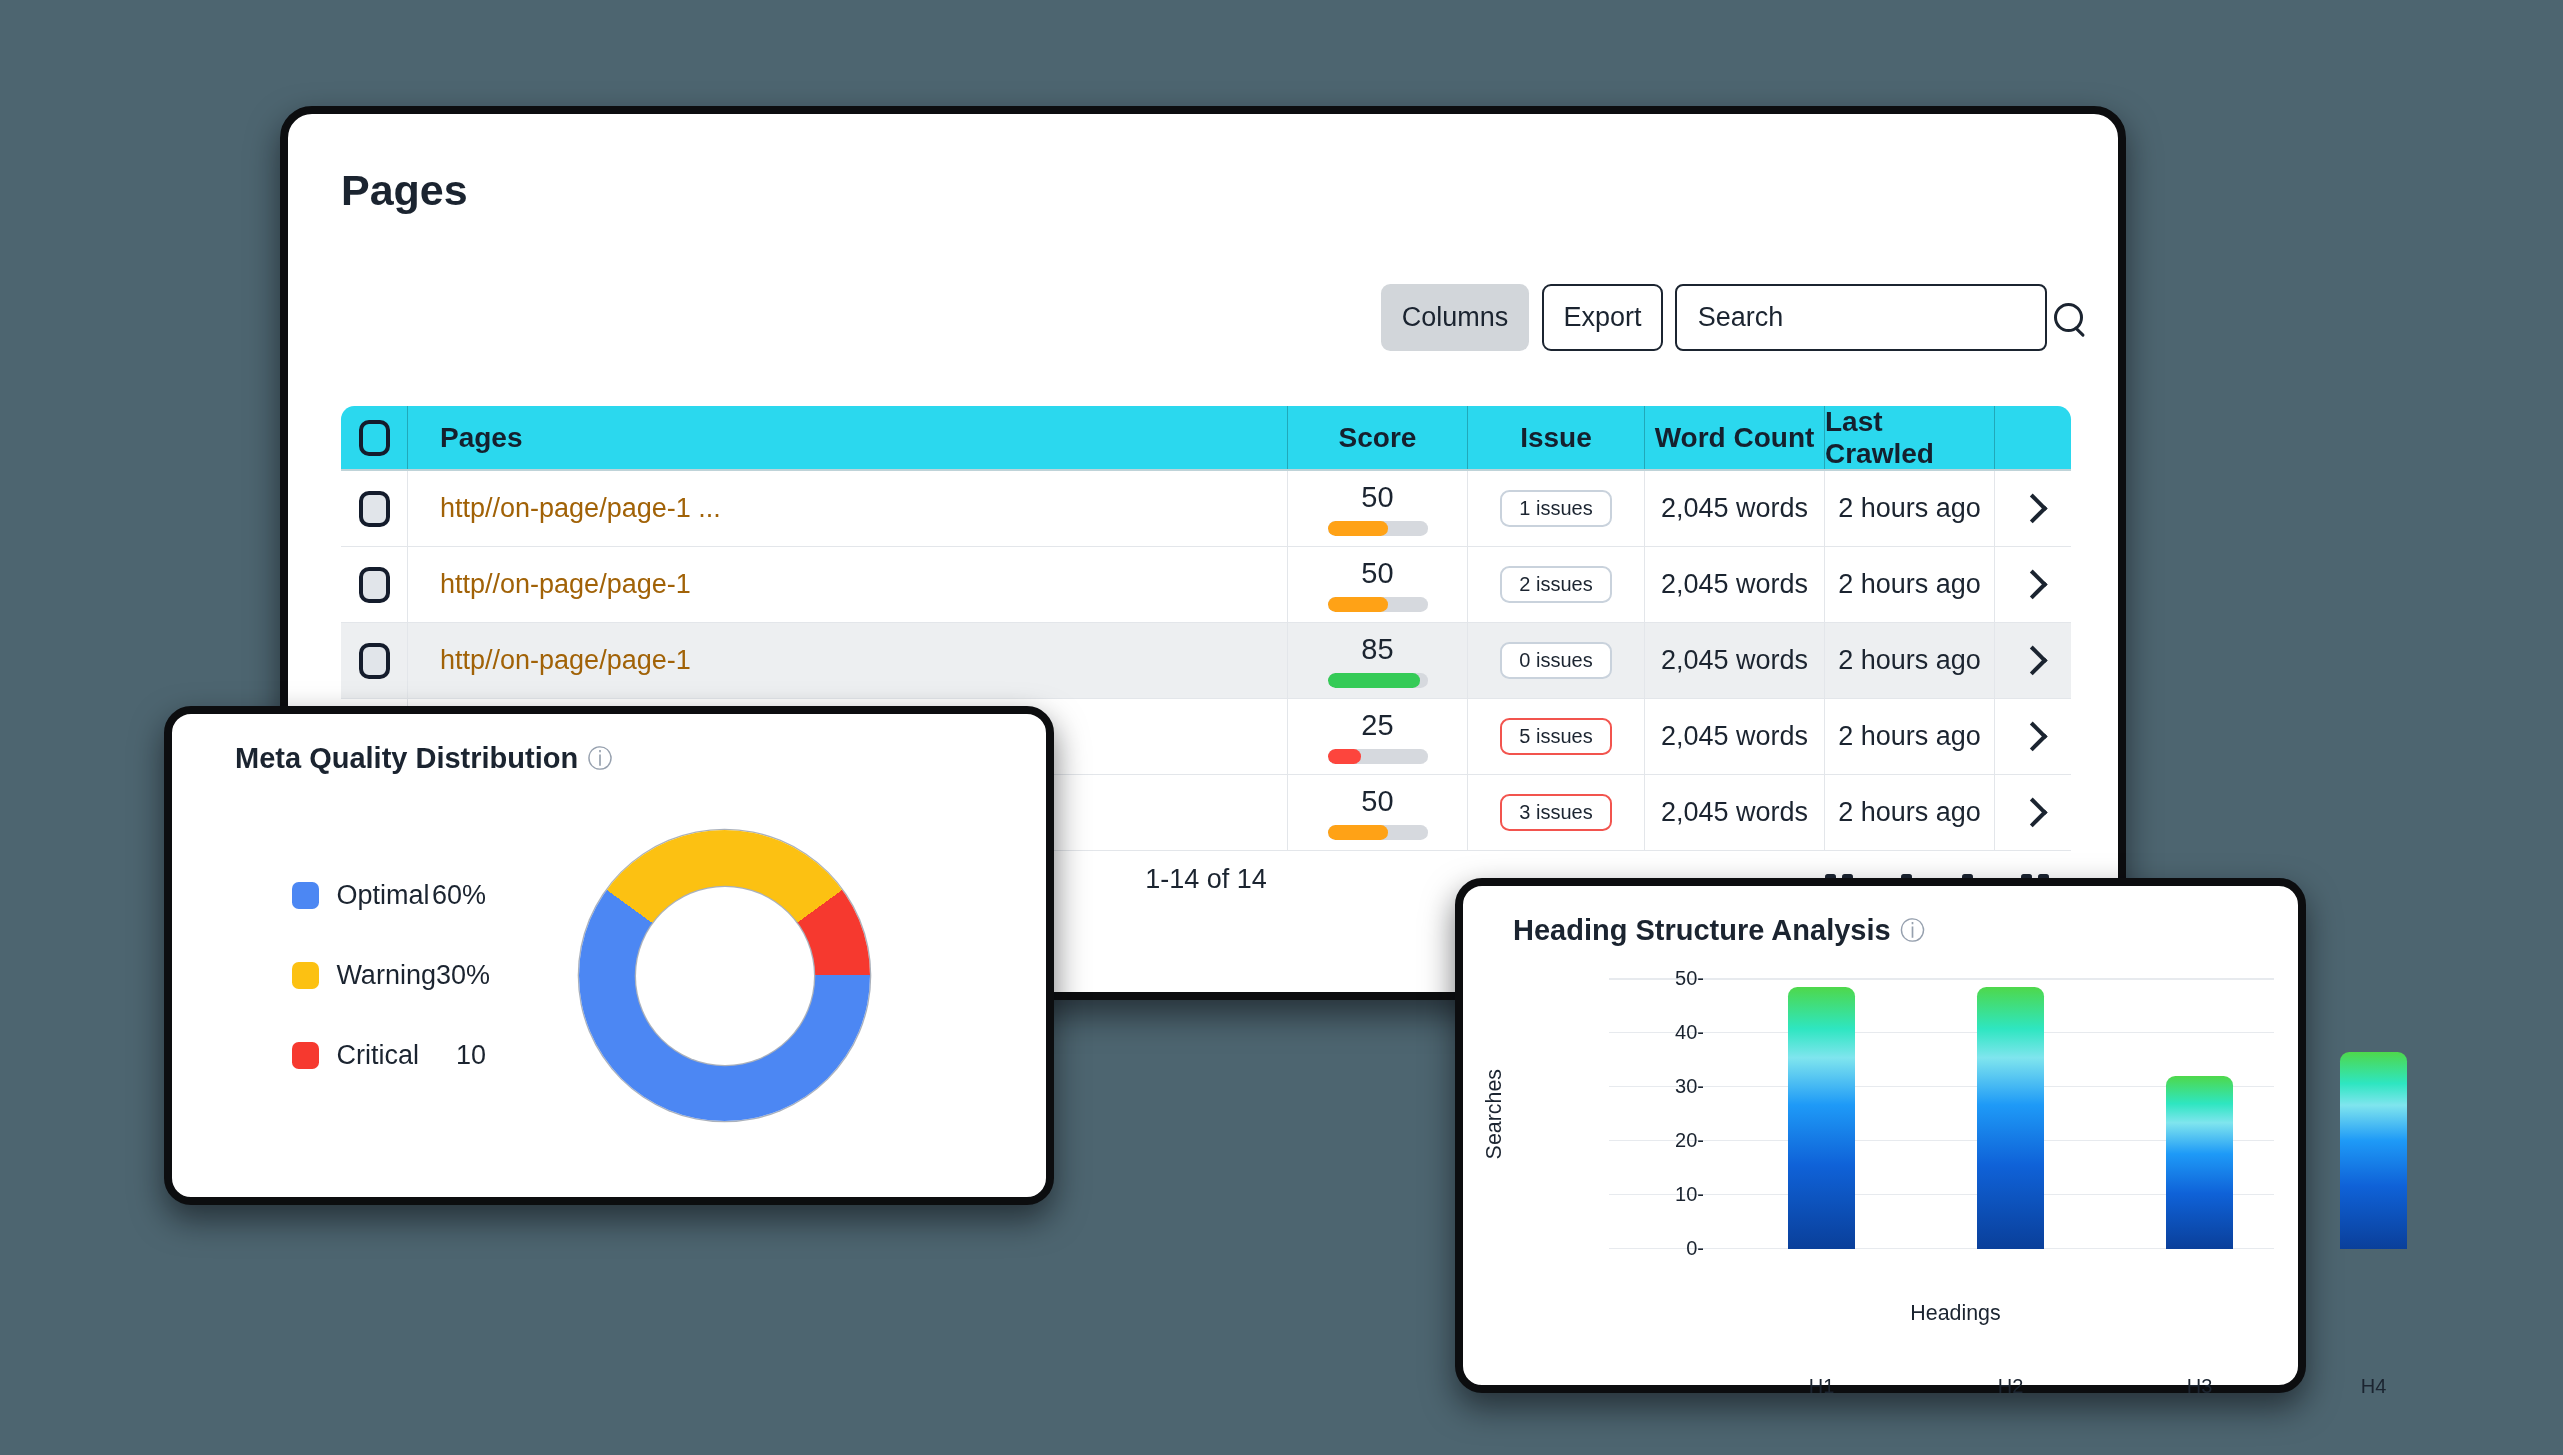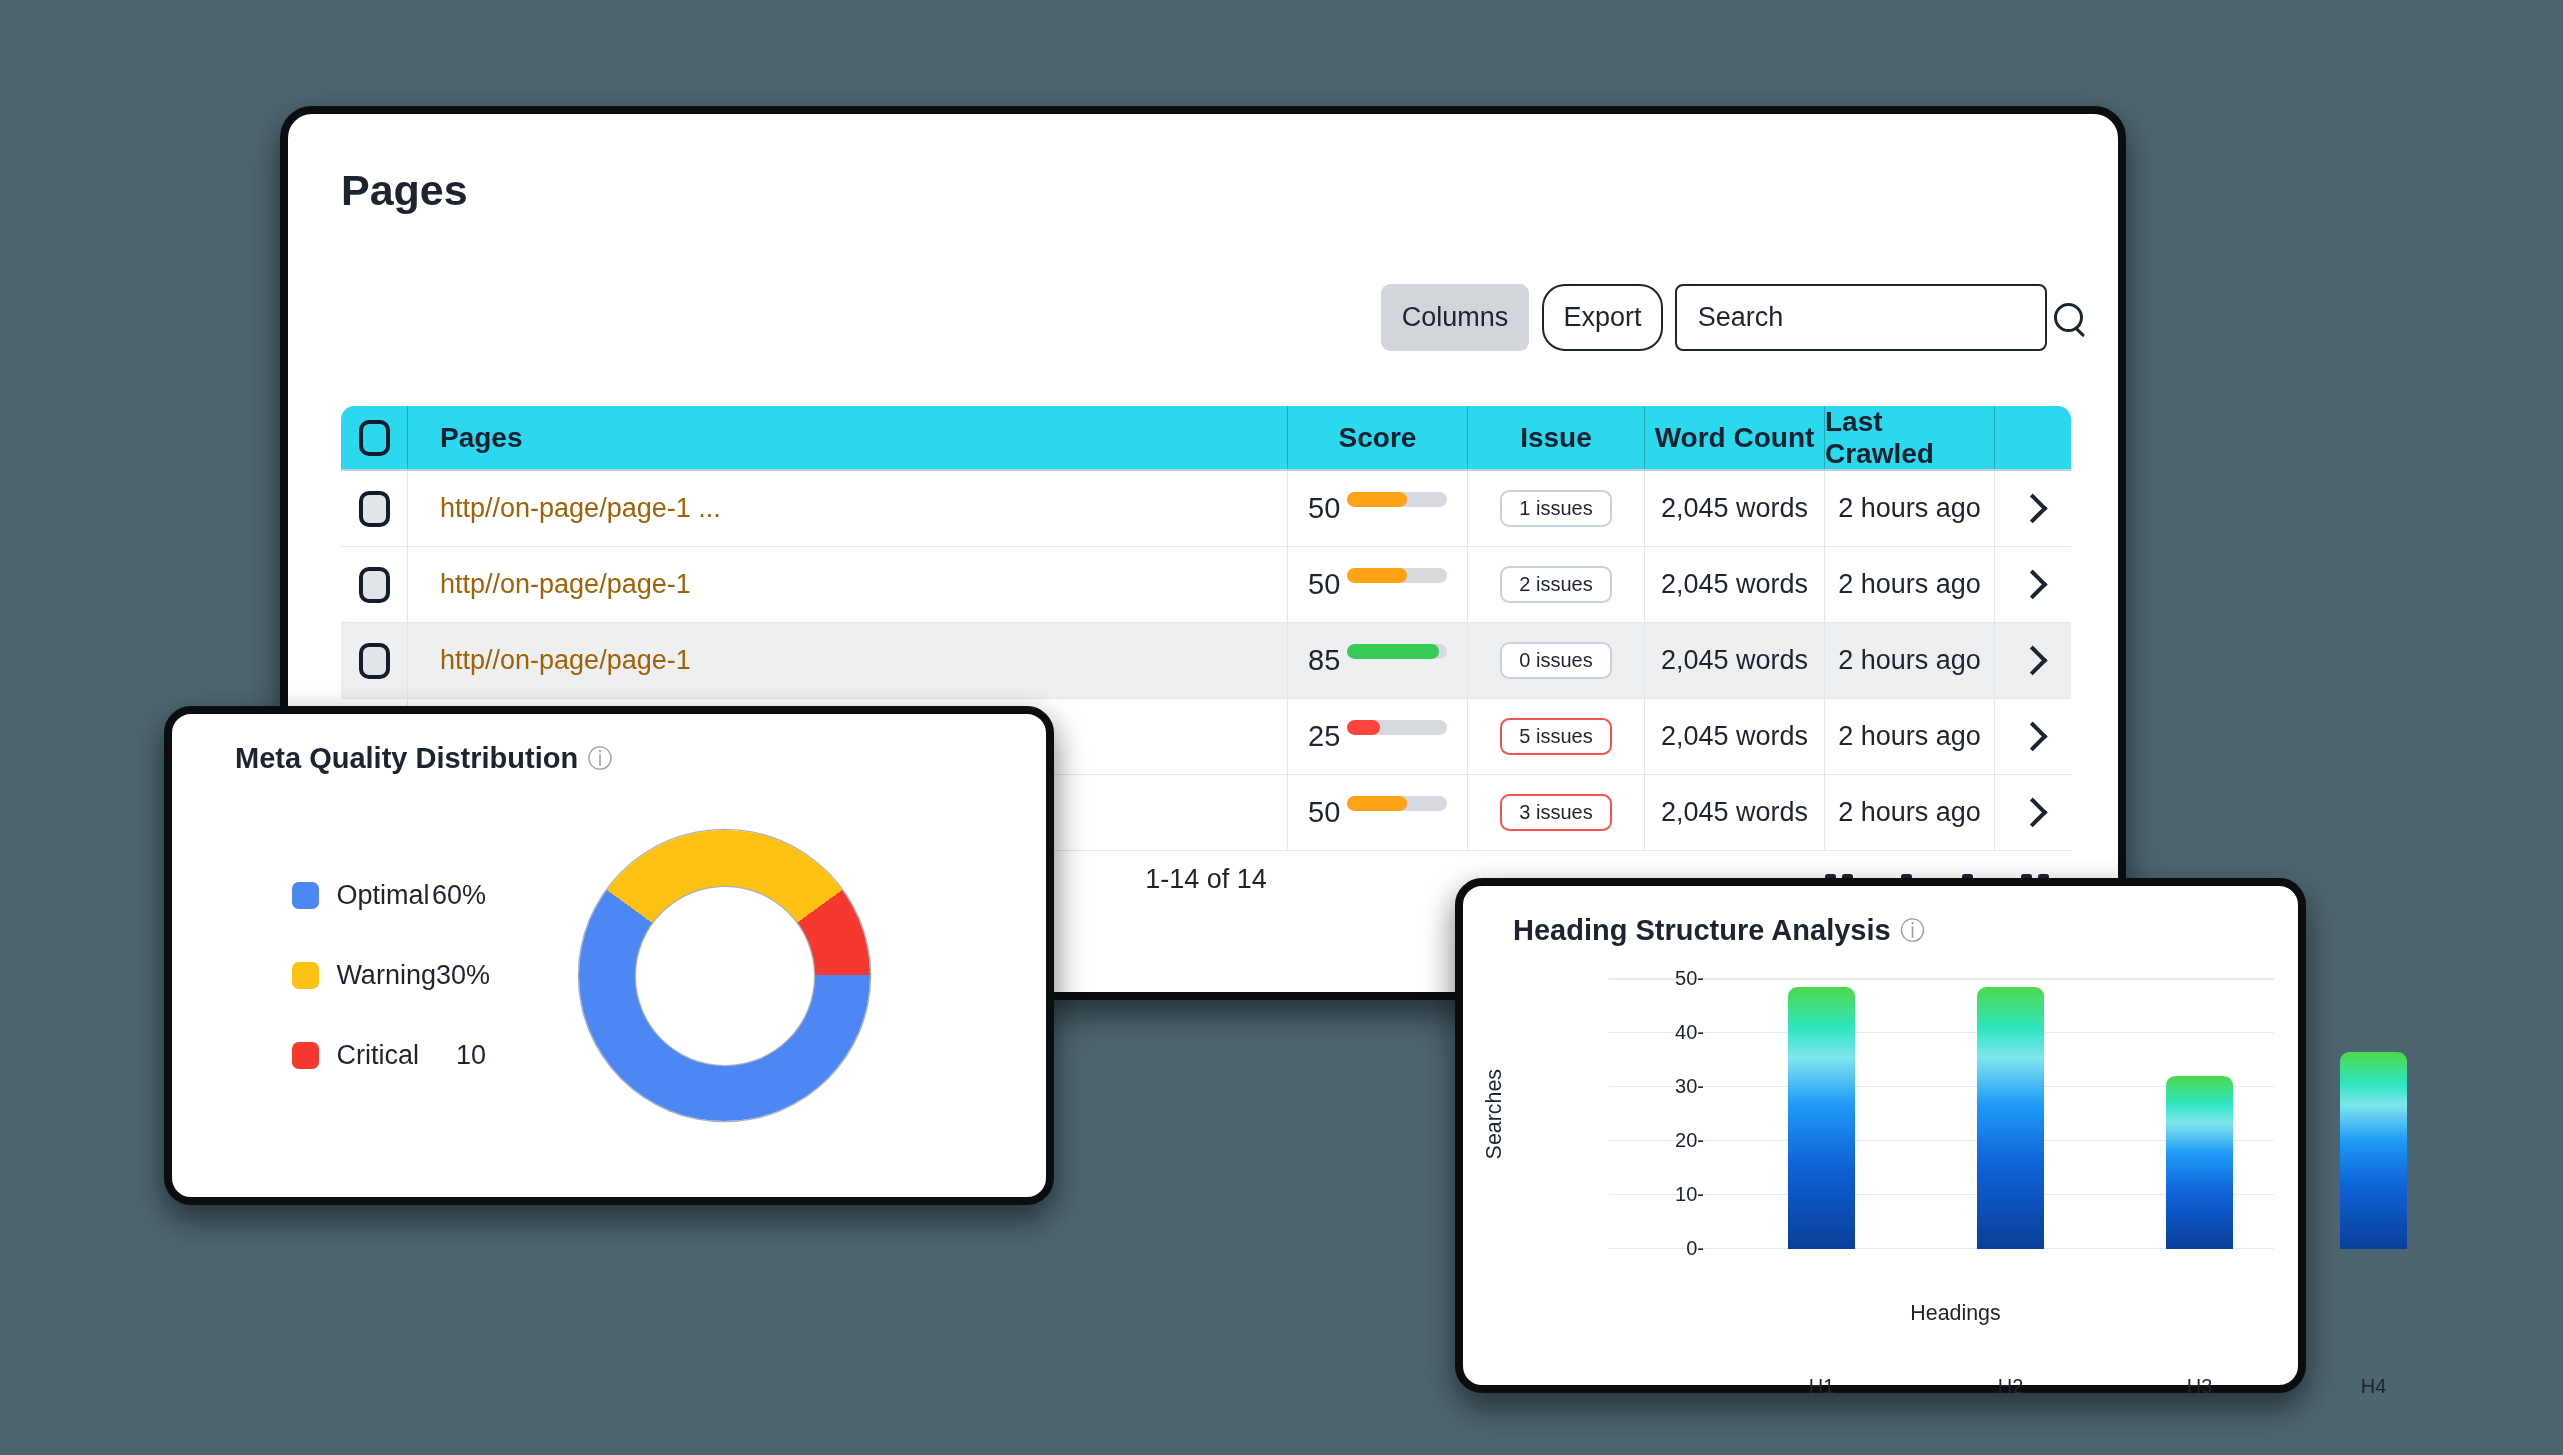--- a/index.html
+++ b/index.html
@@ -17,21 +17,21 @@
   #main-card{left:280px;top:70px;width:1830px;height:878px;border-radius:32px;z-index:1;}
   #meta-card{left:164px;top:670px;width:850px;height:483px;border-radius:27px;z-index:3;padding-left:24px;}
   #heading-card{left:1455px;top:842px;width:835px;height:499px;border-radius:27px;z-index:2;}
 
   
   .page-title{position:absolute;left:53px;top:52px;font-size:43px;font-weight:700;color:#1b2430;}
   .toolbar{position:absolute;left:0;top:170px;width:100%;height:67px;}
   .btn{position:absolute;height:67px;display:flex;align-items:center;justify-content:center;
        font-size:27px;color:#1b2430;box-sizing:border-box;cursor:pointer;}
   .btn-columns{left:1093px;width:148px;background:#d2d6da;border-radius:9.3px;}
-  .btn-export{left:1254px;width:121px;background:#fff;border:2.7px solid #1b2430;border-radius:23px;}
+  .btn-export{left:1254px;width:121px;background:#fff;border:2.7px solid #1b2430;border-radius:9px;}
   .searchbox{position:absolute;left:1387px;width:372px;height:67px;background:#fff;
        border:2.7px solid #1b2430;border-radius:8px;box-sizing:border-box;
        display:flex;align-items:center;padding:0 18.7px;}
   .searchbox input{flex:1;border:none;outline:none;font-size:27px;color:#1b2430;
        font-family:"Liberation Sans",sans-serif;background:transparent;}
   .searchbox input::placeholder{color:#1b2430;opacity:1;}
   .mag{width:23px;height:23px;border:3.3px solid #1b2430;border-radius:50%;position:relative;flex:0 0 auto;}
   .mag::after{content:"";position:absolute;width:3.3px;height:13.3px;background:#1b2430;
        left:21.4px;top:18.7px;transform:rotate(-45deg);border-radius:2px;}
 
@@ -51,21 +51,21 @@
   .c-chev{width:76px;flex:0 0 76px;}
   .th-label{font-size:28px;font-weight:700;color:#15202e;}
   .trow{display:flex;height:75px;background:#fff;border-bottom:1.3px solid #e3e6ea;}
   .trow.alt{background:#edeff1;}
   .trow .cell{border-right:1.3px solid #e3e6ea;}
   .trow .cell:last-child{border-right:none;}
   .checkbox{width:31px;height:36px;border:4px solid #141c2c;border-radius:10px;
             background:#e1e5ea;box-sizing:border-box;cursor:pointer;}
   .checkbox.header{background:transparent;}
   .pagelink{font-size:27px;color:#a16207;cursor:pointer;white-space:nowrap;overflow:hidden;text-align:right;}
-  .scorebox{display:flex;flex-direction:row;gap:6.7px;}
+  .scorebox{display:flex;flex-direction:column;align-items:center;gap:6.7px;}
   .scorenum{font-size:29px;color:#1b2430;}
   .bartrack{width:100px;height:14.7px;border-radius:7.3px;background:#d6d9de;overflow:hidden;}
   .barfill{height:100%;border-radius:7.3px;}
   .badge{font-size:20px;color:#1b2430;background:#fff;border:2px solid #c9d2dc;
          border-radius:9.3px;padding:5.3px 17.4px;white-space:nowrap;}
   .badge.critical{border-color:#f2544e;}
   .plain{font-size:27px;color:#1b2430;white-space:nowrap;}
   .chev{width:17.4px;height:17.4px;border-top:4px solid #1b2430;border-right:4px solid #1b2430;
         transform:rotate(45deg);cursor:pointer;}
   .pagination{position:absolute;left:53px;top:750px;width:1730px;text-align:center;

